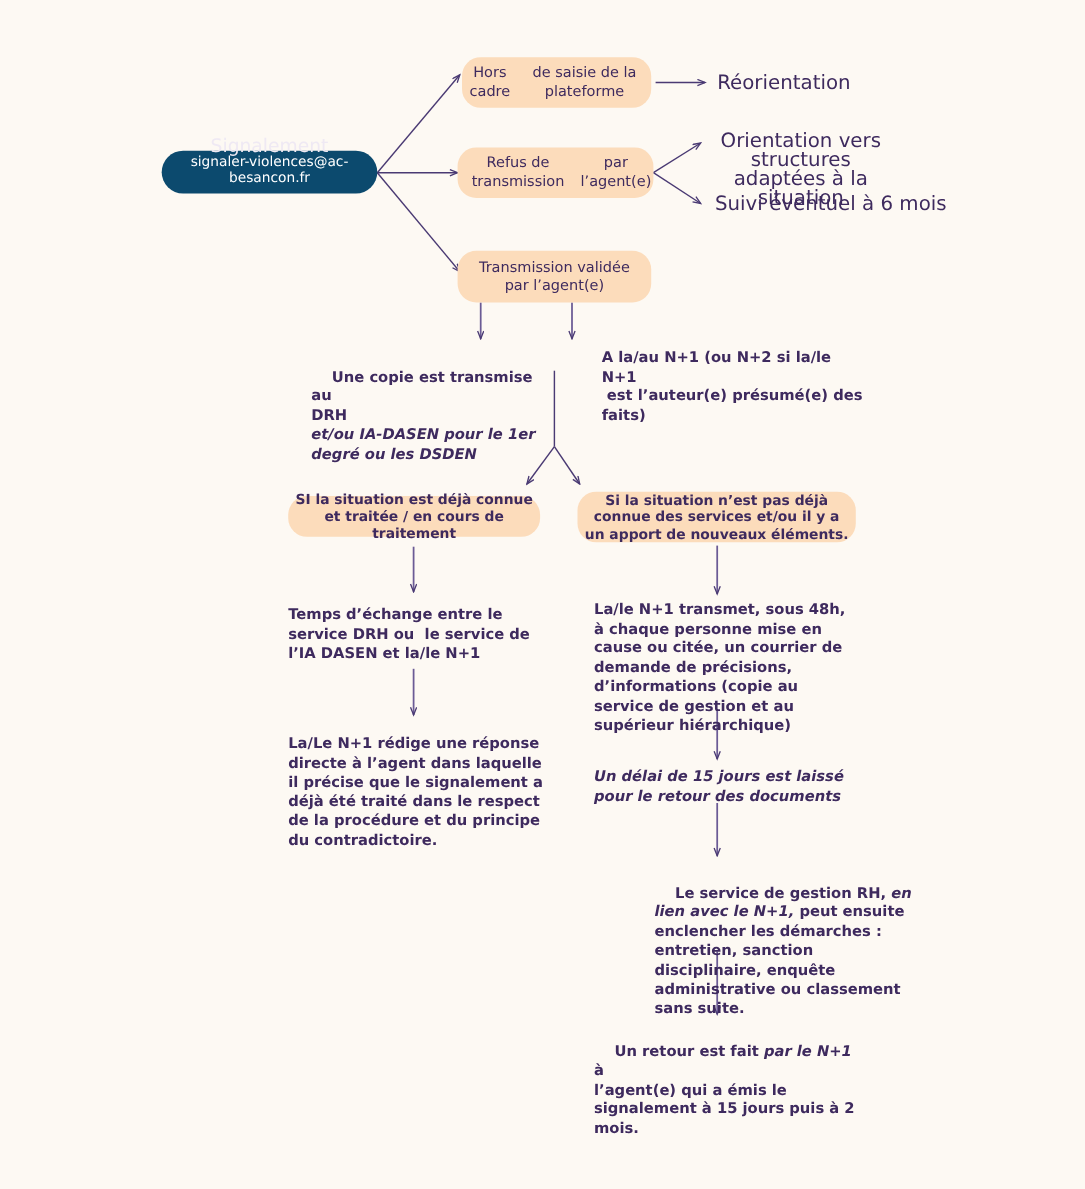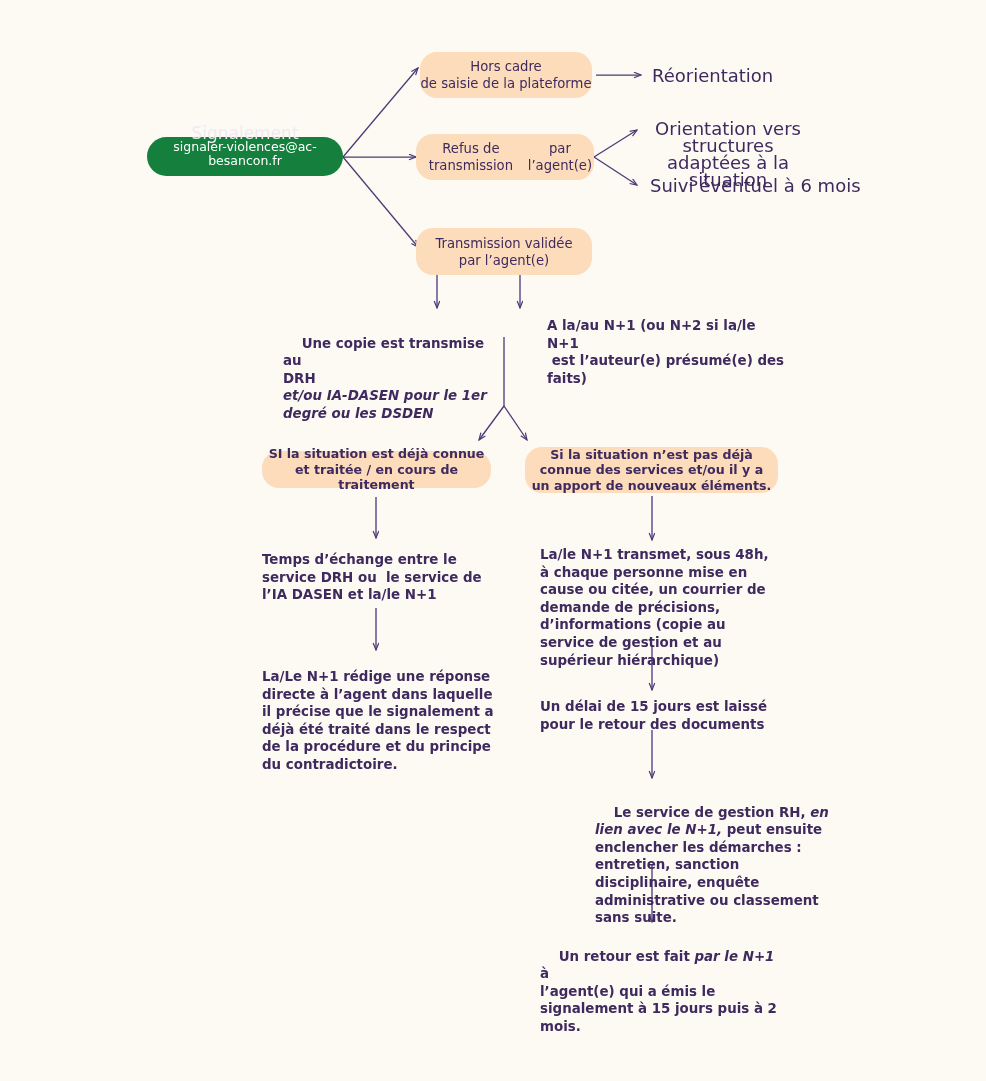--- a/index.html
+++ b/index.html
@@ -10,21 +10,21 @@
     position:relative;
     overflow:hidden;
   }
   #canvas{position:absolute;inset:0;width:986px;height:1081px;}
   svg.wires{position:absolute;left:0;top:0;width:986px;height:1081px;pointer-events:none;}
 
   .node{position:absolute;box-sizing:border-box;}
 
   
   .capsule{
-    background:#15803d;
+    background:#0c4a6e;
     border-radius:22px;
     color:#ffffff;
     text-align:center;
     display:flex;flex-direction:column;justify-content:center;align-items:center;
   }
   .capsule .ttl{
     font-size:17px;
     line-height:17px;
     color:#efe9f3;
     white-space:nowrap;
@@ -123,21 +123,21 @@
       <path d="M652,730 L652,778"></path>
       <path d="M652,865 L652,922"></path>
     </g>
   </svg>
 
   <div class="node capsule" style="left:147px;top:137px;width:196px;height:39px;">
     <div class="ttl" style="margin-top:-20px;">Signalement</div>
     <div class="sub" style="margin-top:-2px;">signaler-violences@ac-besancon.fr</div>
   </div>
 
-  <div class="node pill" style="left:420px;top:52px;width:172px;height:46px;flex-direction:column;">
+  <div class="node pill" style="left:420px;top:52px;width:172px;height:46px;flex-direction:row;">
     <div>Hors cadre</div>
     <div>de saisie de la plateforme</div>
   </div>
   <div class="note" style="left:652px;top:67px;">Réorientation</div>
 
   <div class="node pill" style="left:416px;top:134px;width:178px;height:46px;flex-direction:row;">
     <div>Refus de transmission</div>
     <div>par l’agent(e)</div>
   </div>
   <div class="note center" style="left:648px;top:120px;width:160px;">
@@ -184,21 +184,21 @@
 de la procédure et du principe
 du contradictoire.</div>
 
   <div class="btext" style="left:540px;top:546px;width:240px;">La/le N+1 transmet, sous 48h,
 à chaque personne mise en
 cause ou citée, un courrier de
 demande de précisions,
 d’informations (copie au
 service de gestion et au
 supérieur hiérarchique)</div>
-  <div class="btext" style="left:540px;top:698px;width:245px;">Un délai de 15 jours est laissé
+  <div class="btext" style="left:540px;top:698px;width:245px;font-style:italic;">Un délai de 15 jours est laissé
 pour le retour des documents</div>
 
   <div class="btext" style="left:564px;top:786px;width:240px;margin-left:31px;">
     <span>Le service de gestion RH, </span><i>en
 lien avec le N+1,</i><span> peut ensuite
 enclencher les démarches :
 entretien, sanction
 disciplinaire, enquête
 administrative ou classement
 sans suite.</span>

